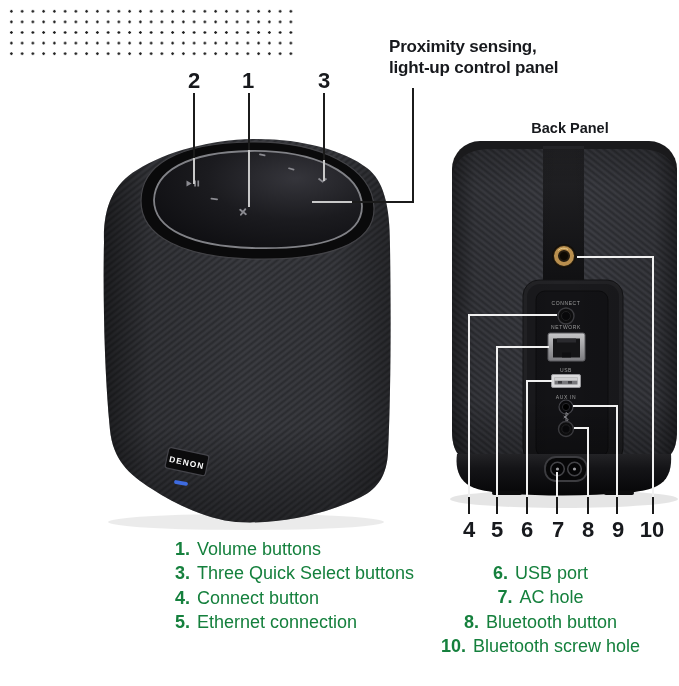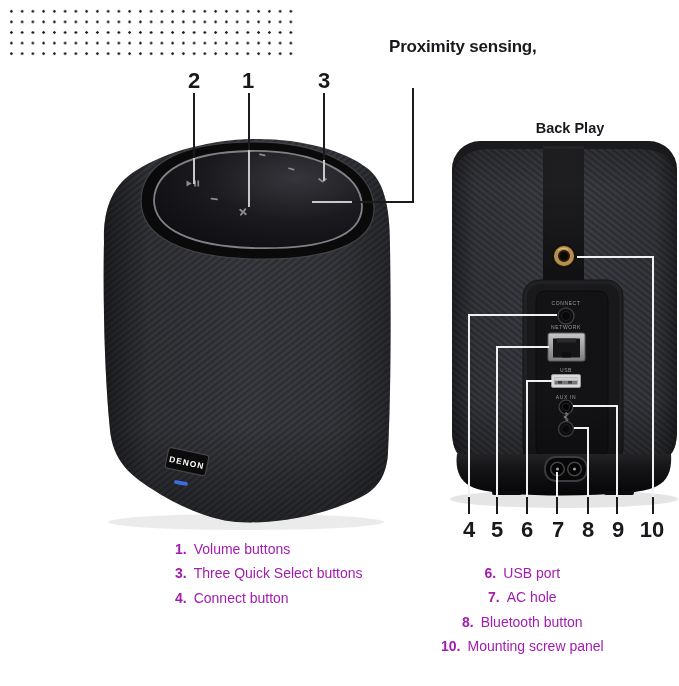--- a/index.html
+++ b/index.html
@@ -5,42 +5,43 @@
   html,body{margin:0;padding:0;background:#fff;}
   .canvas{position:relative;width:679px;height:686px;background:#fff;overflow:hidden;
           font-family:"Liberation Sans",sans-serif;border-radius:24px;}
   .dots{position:absolute;left:6px;top:6px;width:289px;height:53px;
         background-image:radial-gradient(circle,#1d1d1d 1.15px,transparent 1.45px);
         background-size:10.75px 10.6px;}
   .prox{position:absolute;left:389px;top:37px;width:270px;font-size:17px;font-weight:bold;
         line-height:20.5px;color:#17191d;letter-spacing:-0.2px;}
   .bp-title{position:absolute;left:500px;top:120px;width:140px;text-align:center;
         font-size:14.5px;font-weight:bold;color:#17191d;}
-  .legend{position:absolute;font-size:14px;line-height:24.3px;color:#a21caf;white-space:nowrap;}
+  .legend{position:absolute;font-size:18px;line-height:24.3px;color:#15803d;white-space:nowrap;}
   .legend-left{left:175px;top:537px;}
   .legend-right{left:441px;top:561px;text-align:center;}
   .lnum{font-weight:bold;margin-right:7px;}
   .lcont{padding-left:27px;}
   svg{position:absolute;left:0;top:0;}
   svg text{font-family:"Liberation Sans",sans-serif;}
   .callout{font-size:22px;font-weight:bold;fill:#17191d;}
   .portlbl{font-size:5px;fill:#9b9b9b;letter-spacing:0.6px;}
 </style>
 </head>
 <body>
 
 <div class="canvas">
 
   <div class="dots"></div>
 
   <div class="prox">
     <div>Proximity sensing,</div>
+    <div>light-up control panel</div>
   </div>
 
-  <div class="bp-title">Back Play</div>
+  <div class="bp-title">Back Panel</div>
 
   <svg width="679" height="686" viewBox="0 0 679 686">
     <defs>
       <pattern id="fabA" width="5" height="5" patternUnits="userSpaceOnUse" patternTransform="rotate(-38)">
         <rect width="5" height="5" fill="#34353a"></rect>
         <rect width="5" height="1.6" fill="#2b2c30"></rect>
         <rect y="2.6" width="5" height="1" fill="#3f4046"></rect>
       </pattern>
       <pattern id="fabB" width="5" height="5" patternUnits="userSpaceOnUse" patternTransform="rotate(38)">
         <rect width="5" height="5" fill="#36373c"></rect>
@@ -265,30 +266,33 @@
   <div class="legend legend-left">
     <div class="lrow">
       <span class="lnum">1.</span><span class="ltxt">Volume buttons</span>
     </div>
     <div class="lrow">
       <span class="lnum">3.</span><span class="ltxt">Three Quick Select buttons</span>
     </div>
     <div class="lrow">
       <span class="lnum">4.</span><span class="ltxt">Connect button</span>
     </div>
+    <div class="lrow">
+      <span class="lnum">5.</span><span class="ltxt">Ethernet connection</span>
+    </div>
   </div>
 
   <div class="legend legend-right">
     <div class="lrow">
       <span class="lnum">6.</span><span class="ltxt">USB port</span>
     </div>
     <div class="lrow">
       <span class="lnum">7.</span><span class="ltxt">AC hole</span>
     </div>
     <div class="lrow">
       <span class="lnum">8.</span><span class="ltxt">Bluetooth button</span>
     </div>
     <div class="lrow">
-      <span class="lnum">10.</span><span class="ltxt">Mounting screw panel</span>
+      <span class="lnum">10.</span><span class="ltxt">Bluetooth screw hole</span>
     </div>
   </div>
 
 </div>
 
 </body></html>

